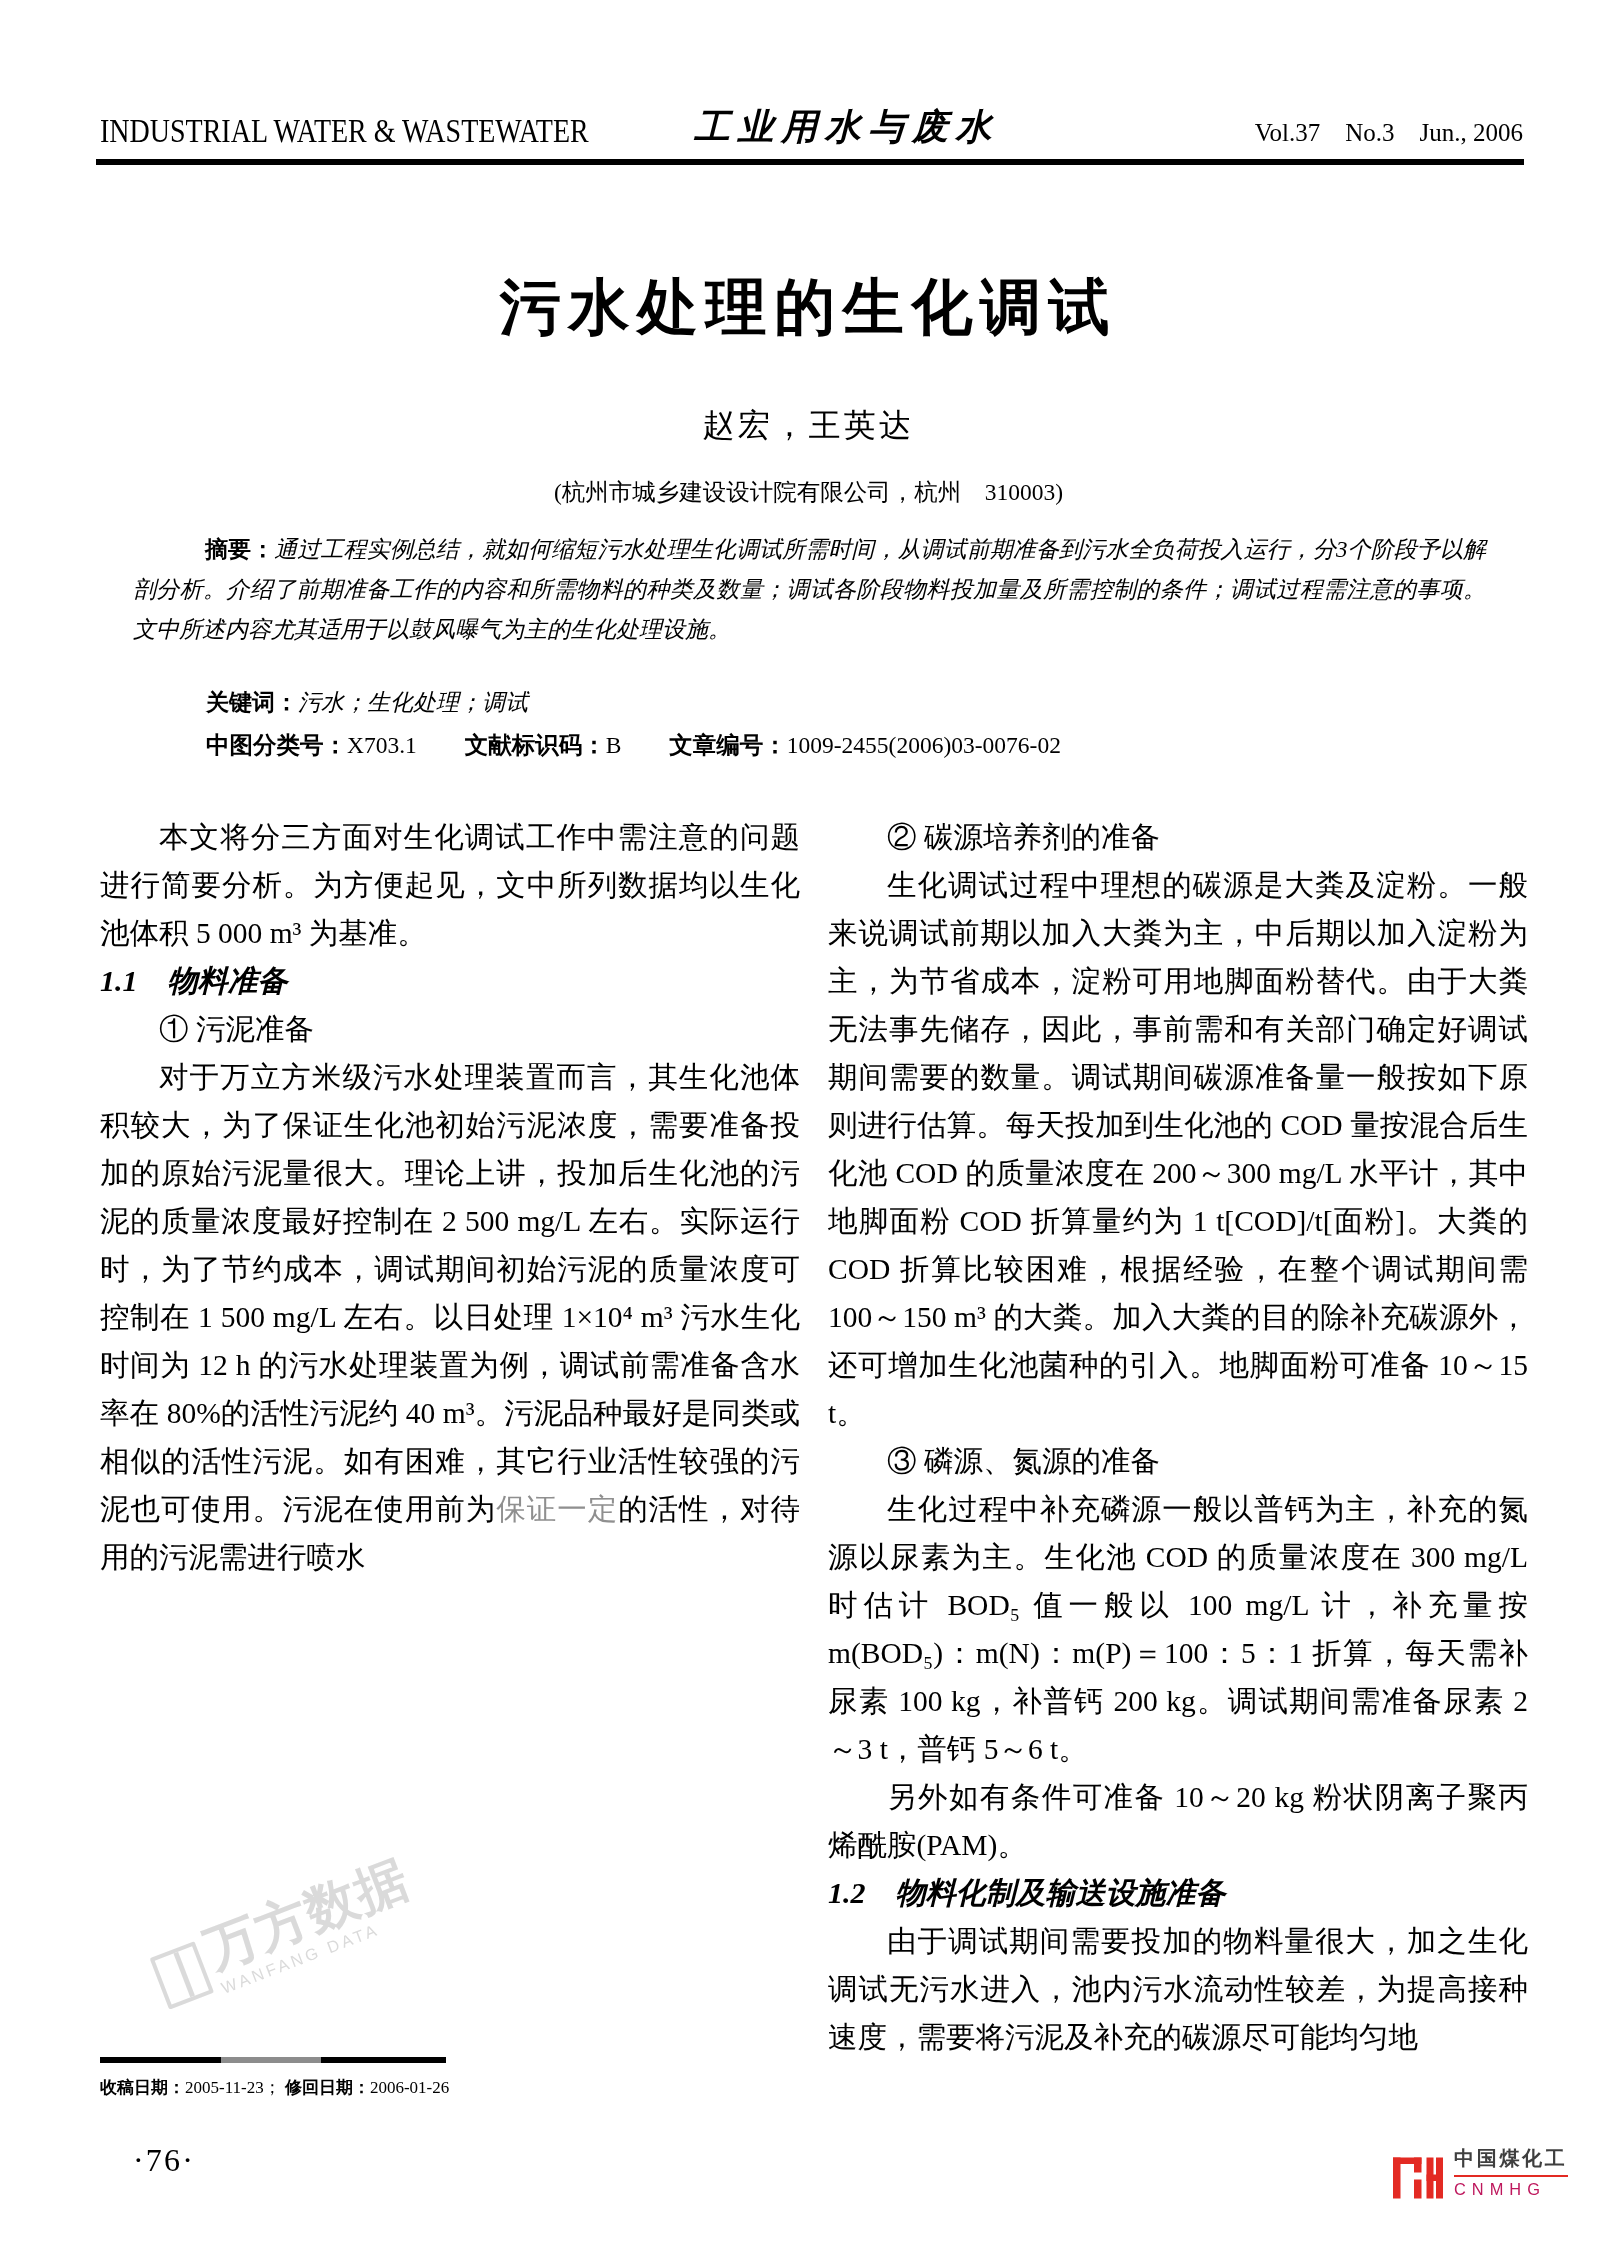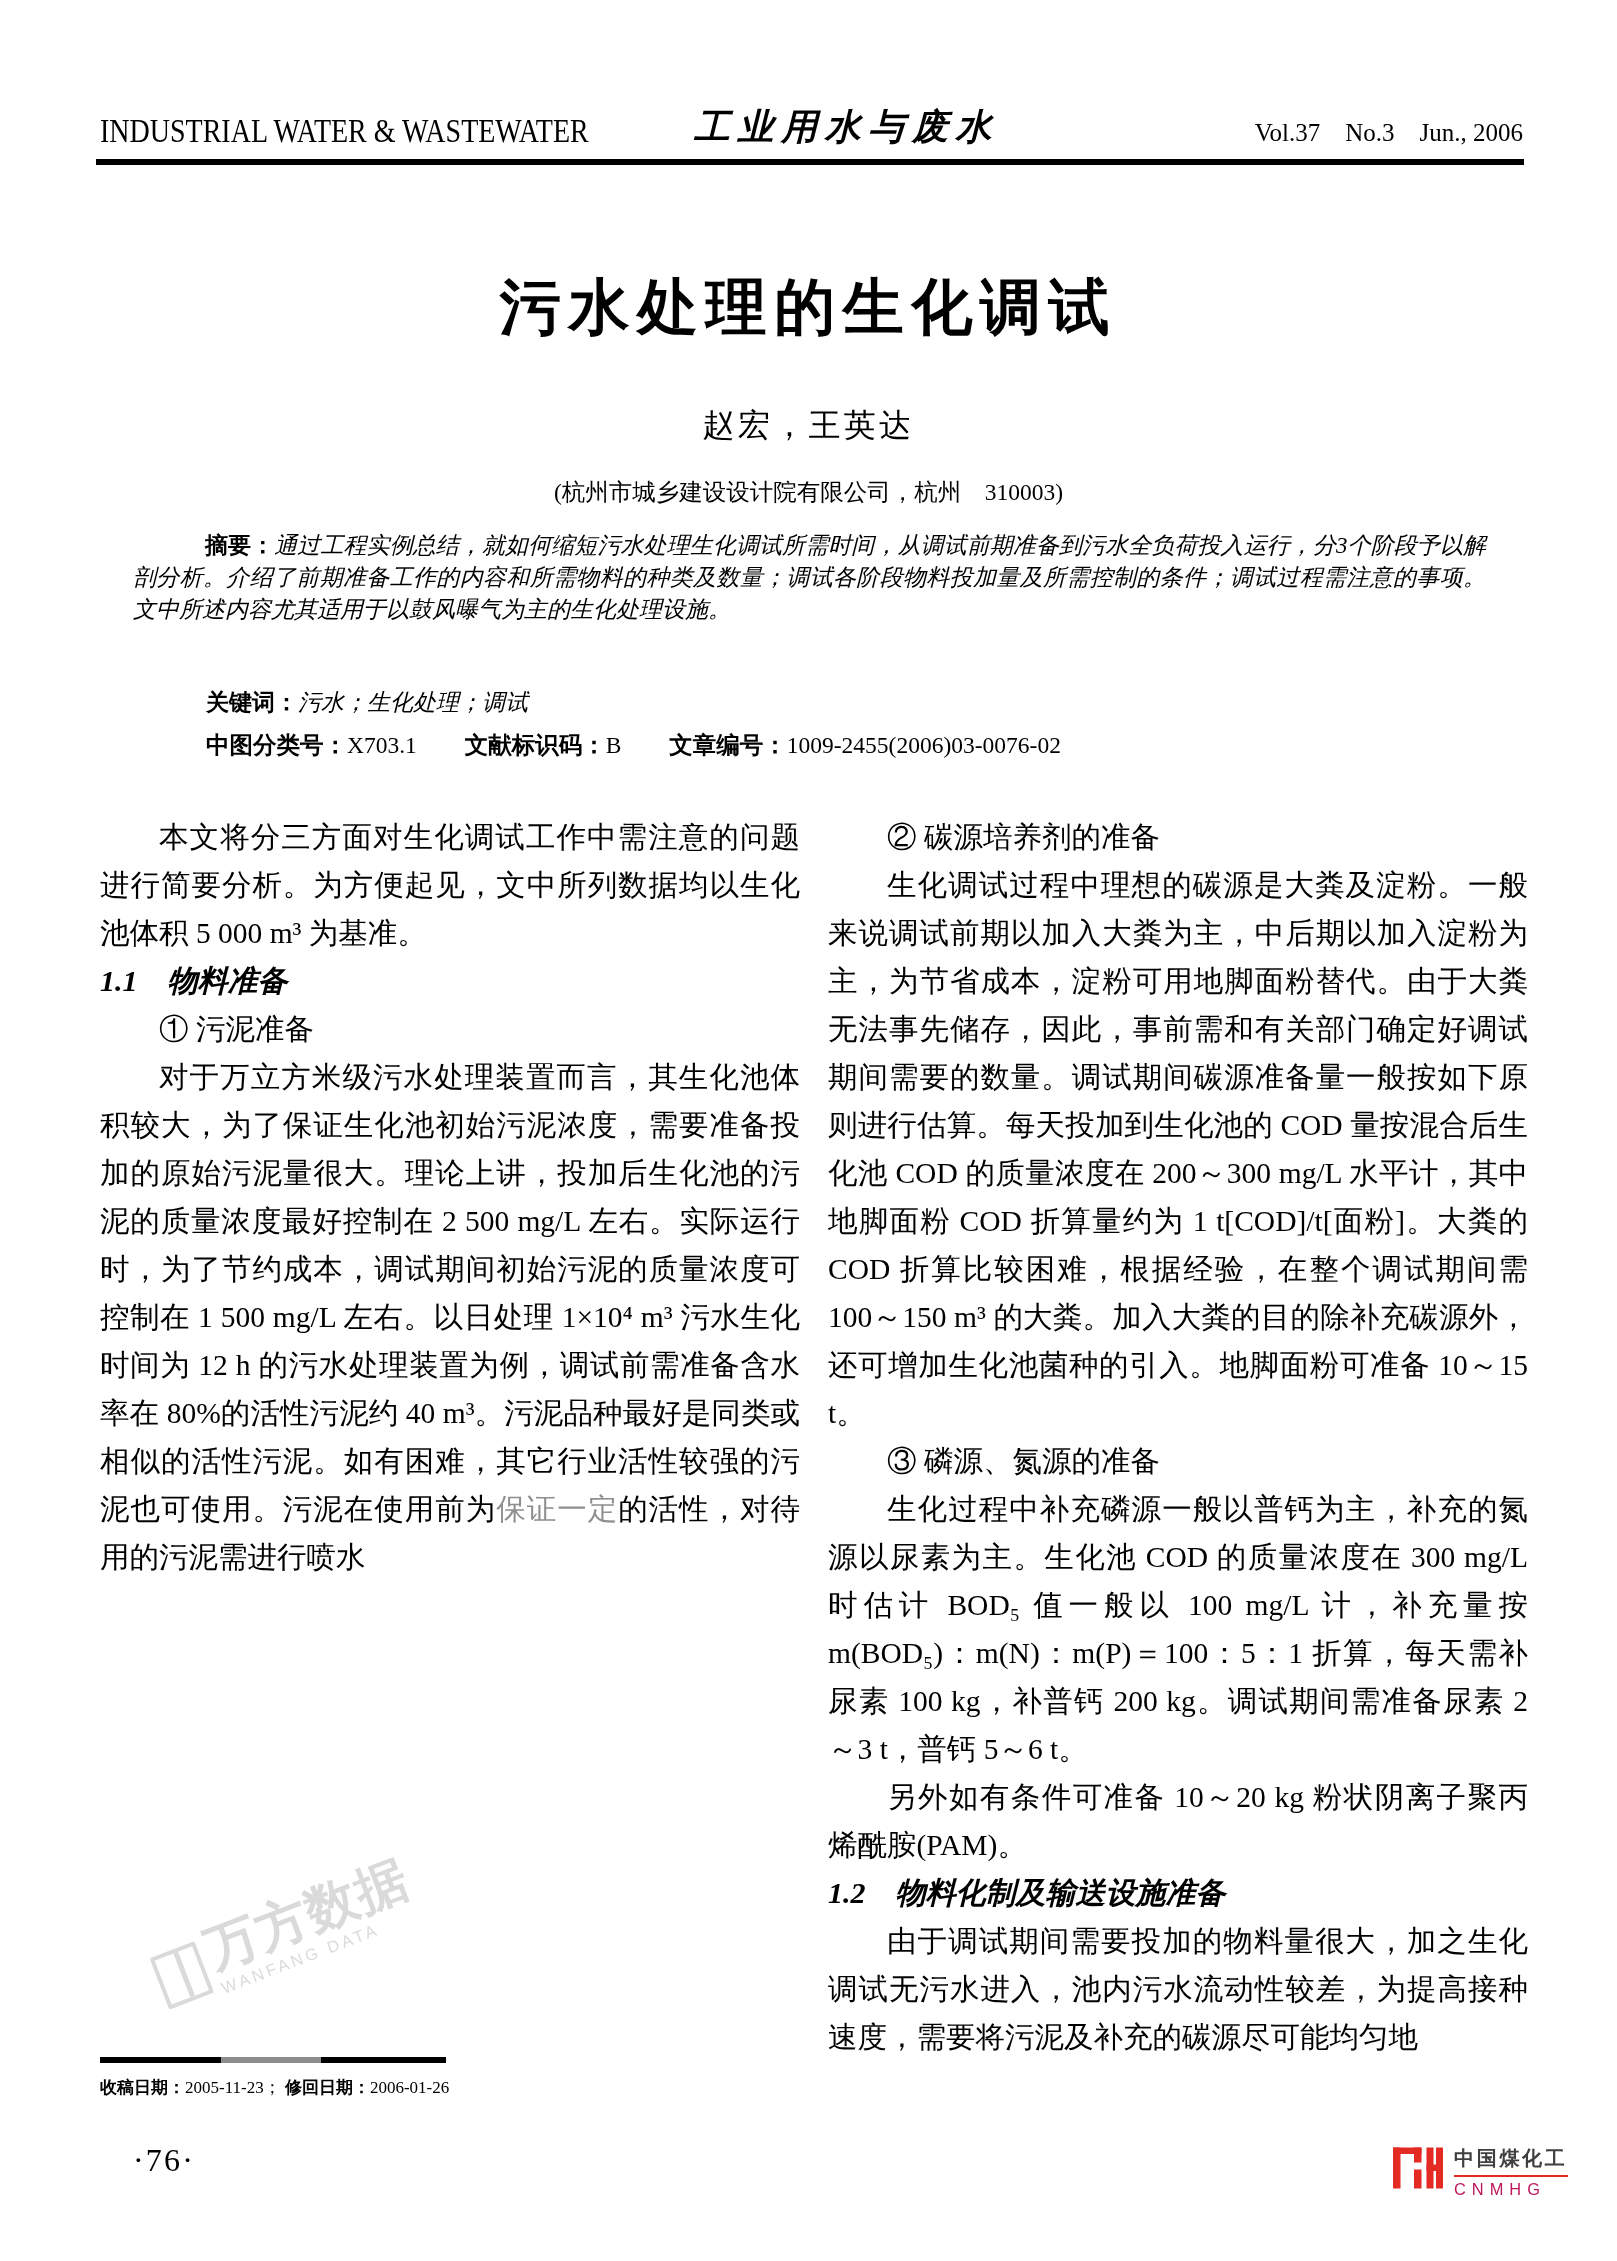--- a/index.html
+++ b/index.html
@@ -17,21 +17,21 @@
 
   
   .art-title{position:absolute;left:0;top:267px;width:100%;text-align:center;
              font-family:"Liberation Sans",sans-serif;font-weight:bold;
              font-size:61px;letter-spacing:7.6px;}
   .art-authors{position:absolute;left:0;top:404px;width:100%;text-align:center;
                font-size:32px;letter-spacing:3.3px;}
   .art-affil{position:absolute;left:0;top:476px;width:100%;text-align:center;font-size:23.5px;}
 
   
-  .abs{position:absolute;left:133px;top:529px;width:1353px;font-size:23px;line-height:32px;
+  .abs{position:absolute;left:133px;top:529px;width:1353px;font-size:23px;line-height:40px;
        text-align:justify;font-style:italic;text-indent:72px;}
   .lab{font-style:normal;font-weight:bold;font-family:"Liberation Sans",sans-serif;}
   .kw{position:absolute;left:206px;top:687px;font-size:23px;font-style:italic;}
   .meta-line{position:absolute;left:206px;top:729px;font-size:23.5px;}
   .meta-line .pair{margin-right:42px;}
 
   
   .col{position:absolute;top:813px;width:700px;font-size:29.5px;line-height:48px;
        text-align:justify;z-index:2;}
   .col-left{left:100px;max-height:1243px;overflow:hidden;}
@@ -53,21 +53,21 @@
 
   
   .watermark{position:absolute;left:146px;top:1949px;z-index:1;opacity:.55;color:#bdbdbd;
              transform:rotate(-21deg);transform-origin:left top;display:flex;align-items:flex-start;gap:8.7px;}
   .wm-sq{width:40px;height:47px;border:4.9px solid #bdbdbd;border-radius:2.2px;position:relative;margin-top:9.8px;}
   .wm-sq:before{content:"";position:absolute;left:50%;top:0;width:4.9px;height:100%;background:#bdbdbd;}
   .wm-cn{font-size:52px;font-weight:bold;line-height:1;letter-spacing:1.1px;}
   .wm-en{font-size:16.4px;letter-spacing:3.3px;margin-top:3.3px;font-family:"Liberation Sans",sans-serif;}
 
   
-  .logo{position:absolute;left:1393px;top:2145px;display:flex;align-items:flex-start;gap:11px;z-index:2;}
+  .logo{position:absolute;left:1393px;top:2145px;display:flex;align-items:flex-end;gap:11px;z-index:2;}
   .logo-text{display:flex;flex-direction:column;}
   .logo-cn{font-size:20px;color:#3f3f3f;letter-spacing:2.7px;font-weight:bold;
            padding-bottom:3.3px;border-bottom:2.2px solid #e32a23;white-space:nowrap;}
   .logo-en{font-size:16.4px;color:#be185d;letter-spacing:6px;margin-top:2.7px;
            font-family:"Liberation Sans",sans-serif;}
 </style>
 </head>
 <body>
 
 <div class="hdr-en">INDUSTRIAL WATER &amp; WASTEWATER</div>

